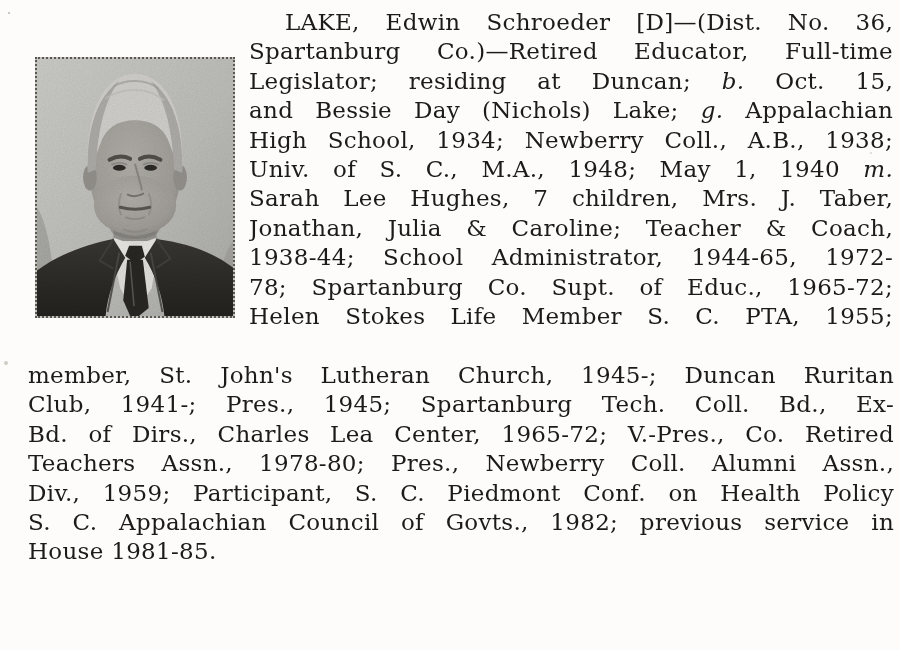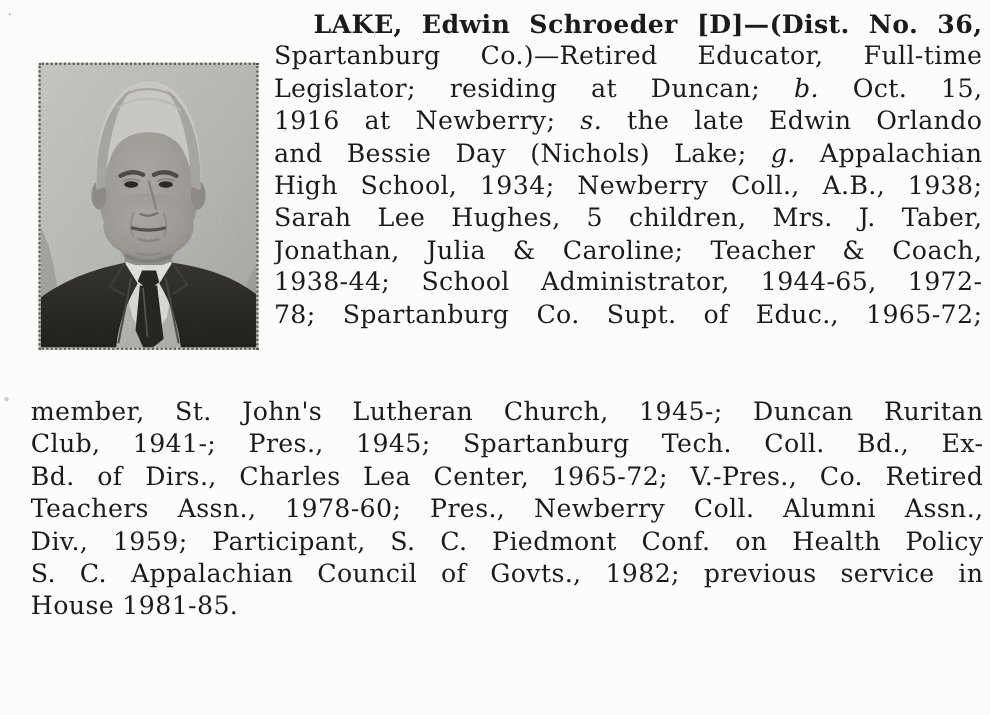--- a/index.html
+++ b/index.html
@@ -50,21 +50,20 @@
     width: 866px;
   }
   .line {
     height: 29.4px;
     overflow: hidden;
     text-align: justify;
     text-align-last: justify;
   }
   .line.indent {
     text-indent: 36px;
-    font-weight: bold;
   }
   .line.no-just {
     text-align: left;
     text-align-last: left;
   }
   .it {
     font-style: italic;
   }
   
   .specks {
@@ -162,31 +161,32 @@
       <path d="M122,182 L136,202 L122,211" fill="none" stroke="#4a4843" stroke-width="2" opacity="0.7"></path>
 
       <rect x="0" y="0" width="200" height="260" filter="url(#grain)" opacity="0.14"></rect>
     </svg>
   </div>
 
   <div class="col col-a" id="colA">
       <div class="line indent"><span>LAKE, Edwin Schroeder [D]—(Dist. No. 36,</span></div>
       <div class="line"><span>Spartanburg Co.)—Retired Educator, Full-time</span></div>
       <div class="line"><span>Legislator; residing at Duncan; </span><span class="it">b.</span><span> Oct. 15,</span></div>
-      <div class="line"><span>1916 at Newberry; </span><span class="it">s.</span><span> the late Edwin Orlando</span></div>
       <div class="line"><span>and Bessie Day (Nichols) Lake; </span><span class="it">g.</span><span> Appalachian</span></div>
       <div class="line"><span>High School, 1934; Newberry Coll., A.B., 1938;</span></div>
-      <div class="line"><span>Sarah Lee Hughes, 5 children, Mrs. J. Taber,</span></div>
+      <div class="line"><span>Univ. of S. C., M.A., 1948; May 1, 1940 </span><span class="it">m.</span></div>
+      <div class="line"><span>Sarah Lee Hughes, 7 children, Mrs. J. Taber,</span></div>
       <div class="line"><span>Jonathan, Julia &amp; Caroline; Teacher &amp; Coach,</span></div>
       <div class="line"><span>1938-44; School Administrator, 1944-65, 1972-</span></div>
       <div class="line"><span>78; Spartanburg Co. Supt. of Educ., 1965-72;</span></div>
+      <div class="line"><span>Helen Stokes Life Member S. C. PTA, 1955;</span></div>
     </div>
   <div class="col col-b" id="colB">
       <div class="line"><span>member, St. John's Lutheran Church, 1945-; Duncan Ruritan</span></div>
       <div class="line"><span>Club, 1941-; Pres., 1945; Spartanburg Tech. Coll. Bd., Ex-</span></div>
       <div class="line"><span>Bd. of Dirs., Charles Lea Center, 1965-72; V.-Pres., Co. Retired</span></div>
-      <div class="line"><span>Teachers Assn., 1978-60; Pres., Newberry Coll. Alumni Assn.,</span></div>
+      <div class="line"><span>Teachers Assn., 1978-80; Pres., Newberry Coll. Alumni Assn.,</span></div>
       <div class="line"><span>Div., 1959; Participant, S. C. Piedmont Conf. on Health Policy</span></div>
       <div class="line"><span>S. C. Appalachian Council of Govts., 1982; previous service in</span></div>
       <div class="line no-just"><span>House 1981-85.</span></div>
     </div>
 
 </div>
 
 </body></html>

